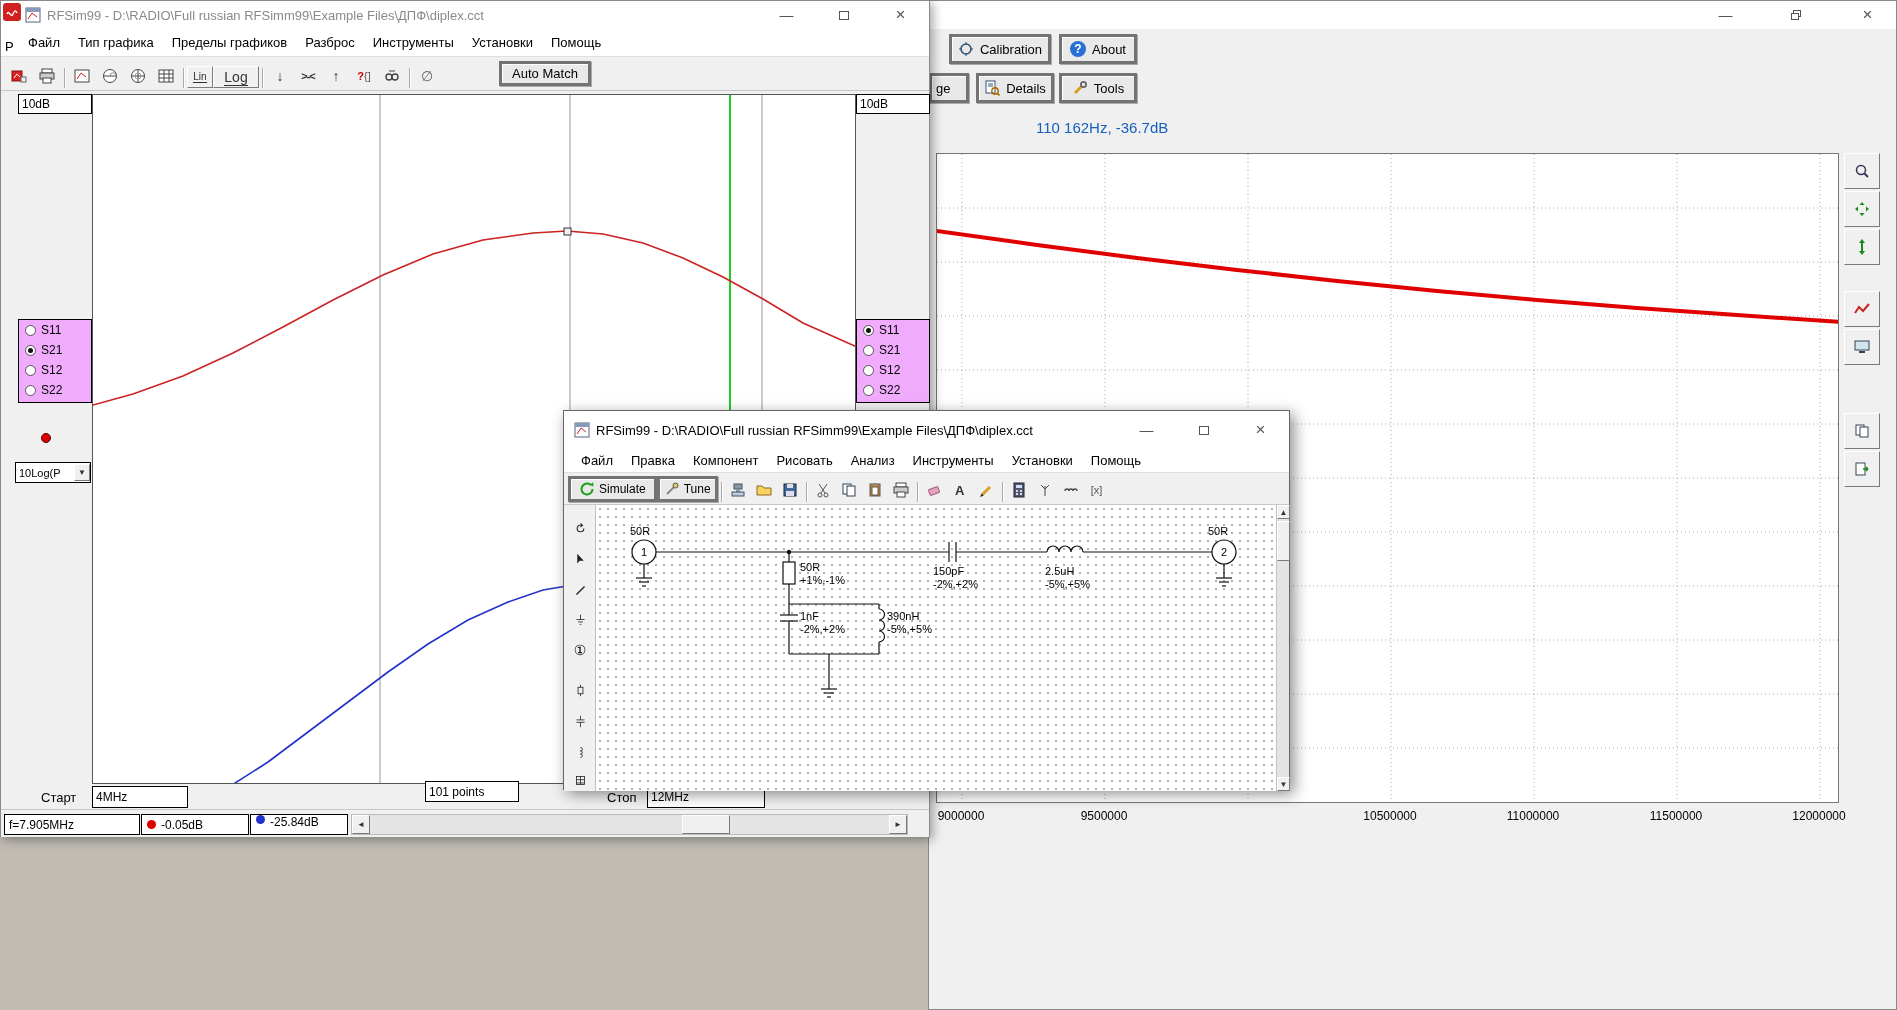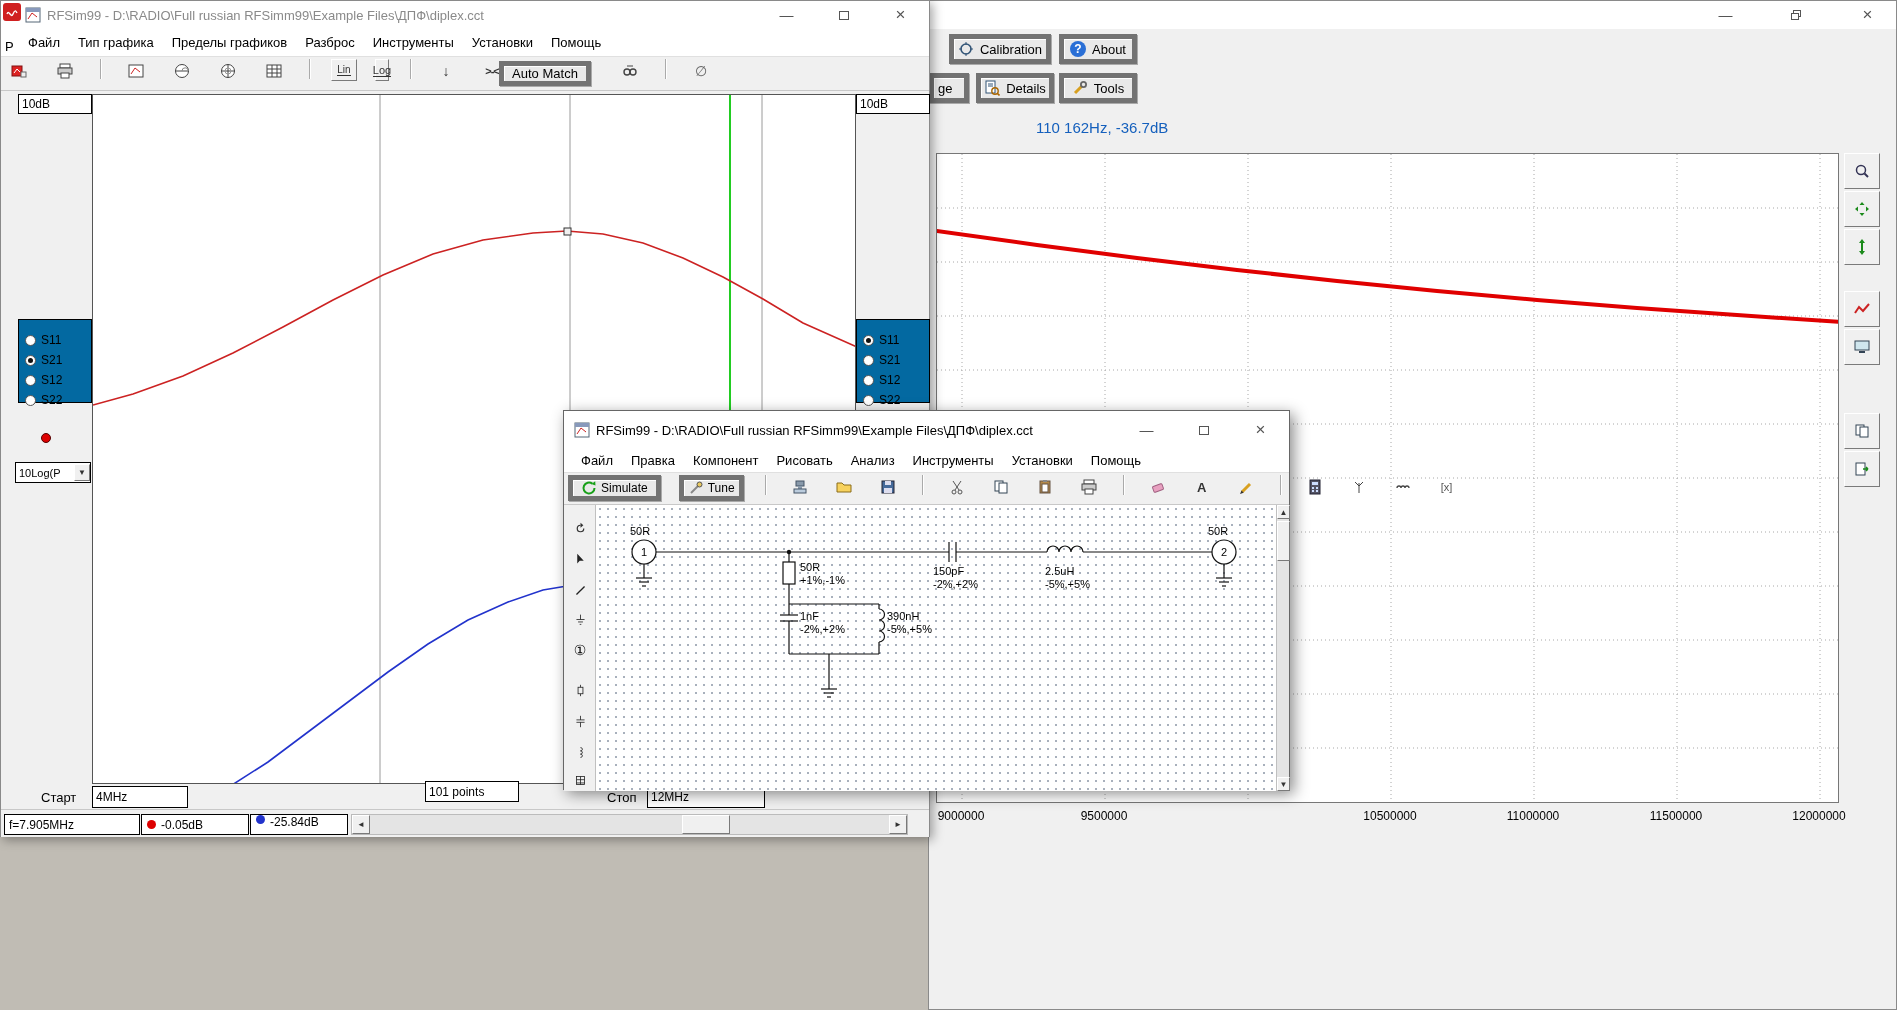--- a/index.html
+++ b/index.html
@@ -10,31 +10,31 @@
 .tb{height:28px;background:#fff;position:relative;display:flex;align-items:center}
 .ttl{font-size:13px;margin-left:6px;white-space:nowrap}
 .ctrls{position:absolute;top:0;right:0;height:100%;display:flex}
 .wc{width:57px;height:100%;display:flex;align-items:center;justify-content:center;color:#555;font-size:14px}
 .boxico{width:10px;height:9px;border:1px solid #555}
 .restico{position:relative;width:11px;height:10px}
 .restico span{position:absolute;border:1px solid #555;width:8px;height:7px;background:#fff}
 .restico .b1{left:2px;top:0}.restico .b2{left:0;top:3px}
 .menubar{display:flex;align-items:center;background:#fff;height:28px;border-bottom:1px solid #e0e0e0;padding-left:18px}
 .mi{padding:5px 9px;font-size:13px;white-space:nowrap}
-.toolbar{display:flex;align-items:flex-start;background:#f0f0f0;border-bottom:1px solid #c8c8c8;padding:2px 4px;gap:18px;position:relative}
+.toolbar{display:flex;align-items:flex-end;background:#f0f0f0;border-bottom:1px solid #c8c8c8;padding:2px 4px;gap:0;position:relative}
 .tbtn{width:28px;height:24px;display:flex;align-items:center;justify-content:center;font-size:11px;color:#333;flex:none}
 .raised{border:1px solid;border-color:#fff #7a7a7a #7a7a7a #fff;background:#f0f0f0}
-.winbtn{border:5px solid #737373;background:#e9e9e9;box-shadow:inset 1px 1px 0 #fff,1px 1px 0 #aaa;display:inline-flex;align-items:center;justify-content:center;gap:6px;font-size:13px}
+.winbtn{border:3px solid #737373;background:#e9e9e9;box-shadow:inset 1px 1px 0 #fff,1px 1px 0 #aaa;display:inline-flex;align-items:center;justify-content:center;gap:6px;font-size:13px}
 .bbox{border:1px solid #000;background:#fff;font-size:12px}
 input.bbox{font-family:inherit;padding-left:3px}
 .vsep{width:1px;height:20px;background:#aaa;margin:0 3px;box-shadow:1px 0 0 #fff;flex:none}
 .radio{display:inline-block;width:11px;height:11px;border-radius:50%;border:1px solid #555;background:#fff;position:relative;flex:none}
 .radio.on::after{content:"";position:absolute;left:2px;top:2px;width:5px;height:5px;border-radius:50%;background:#111}
 .srow{display:flex;align-items:center;gap:5px;height:20px;padding-left:6px;font-size:12px}
-.sgroup{border:1px solid #000;background:#0369a1;padding-top:10px}
+.sgroup{border:1px solid #000;background:#f0abfc;padding-top:0}
 .dotgrid{background-color:#fff;background-image:radial-gradient(circle,#a8b0bc 0.9px,transparent 1.1px);background-size:8px 8px}
 .ticklabel{position:absolute;transform:translateX(-50%);font-size:12px;white-space:nowrap}
 .i{width:16px;height:16px;flex:none}
 .i12{width:13px;height:13px;flex:none}
 svg text{font-family:"Liberation Sans",sans-serif}
 .palbtn{position:absolute;left:3px;width:26px;height:26px;display:flex;align-items:center;justify-content:center}
 .sidebtn{position:absolute;left:915px;width:36px;height:36px;display:flex;align-items:center;justify-content:center}
 .qicon{width:16px;height:16px;border-radius:50%;background:#2a6fd6;color:#fff;font-weight:bold;font-size:12px;display:flex;align-items:center;justify-content:center;flex:none}
 .scrl{background:#e4e4e4}
 .sbtn{display:flex;align-items:center;justify-content:center;font-size:8px;color:#333}
@@ -243,21 +243,21 @@
             <line x1="1" y1="6" x2="15" y2="6" stroke="#444"></line>
             <line x1="1" y1="10" x2="15" y2="10" stroke="#444"></line>
             <line x1="6" y1="2" x2="6" y2="14" stroke="#444"></line>
             <line x1="11" y1="2" x2="11" y2="14" stroke="#444"></line>
           </svg>
         </div>
       <div class="vsep"></div>
       <div class="tbtn raised" style="width:26px;height:22px;font-size:10px">
           <span style="border-bottom:1px solid #333">Lin</span>
         </div>
-      <div class="tbtn raised" style="width:14px;height:22px;font-size:11px">
+      <div class="tbtn raised" style="width:46px;height:22px;font-size:14px">
           <span style="border-bottom:1px solid #333">Log</span>
         </div>
       <div class="vsep"></div>
       <div class="tbtn" style="font-size:14px">↓</div>
       <div class="tbtn" style="font-weight:bold;letter-spacing:-1px">&gt;-&lt;</div>
       <div class="tbtn" style="font-size:14px">↑</div>
       <div class="tbtn">
           <span><span style="color:#c00;font-weight:bold">?</span><span style="color:#555">{]</span></span>
         </div>
       <div class="tbtn">

